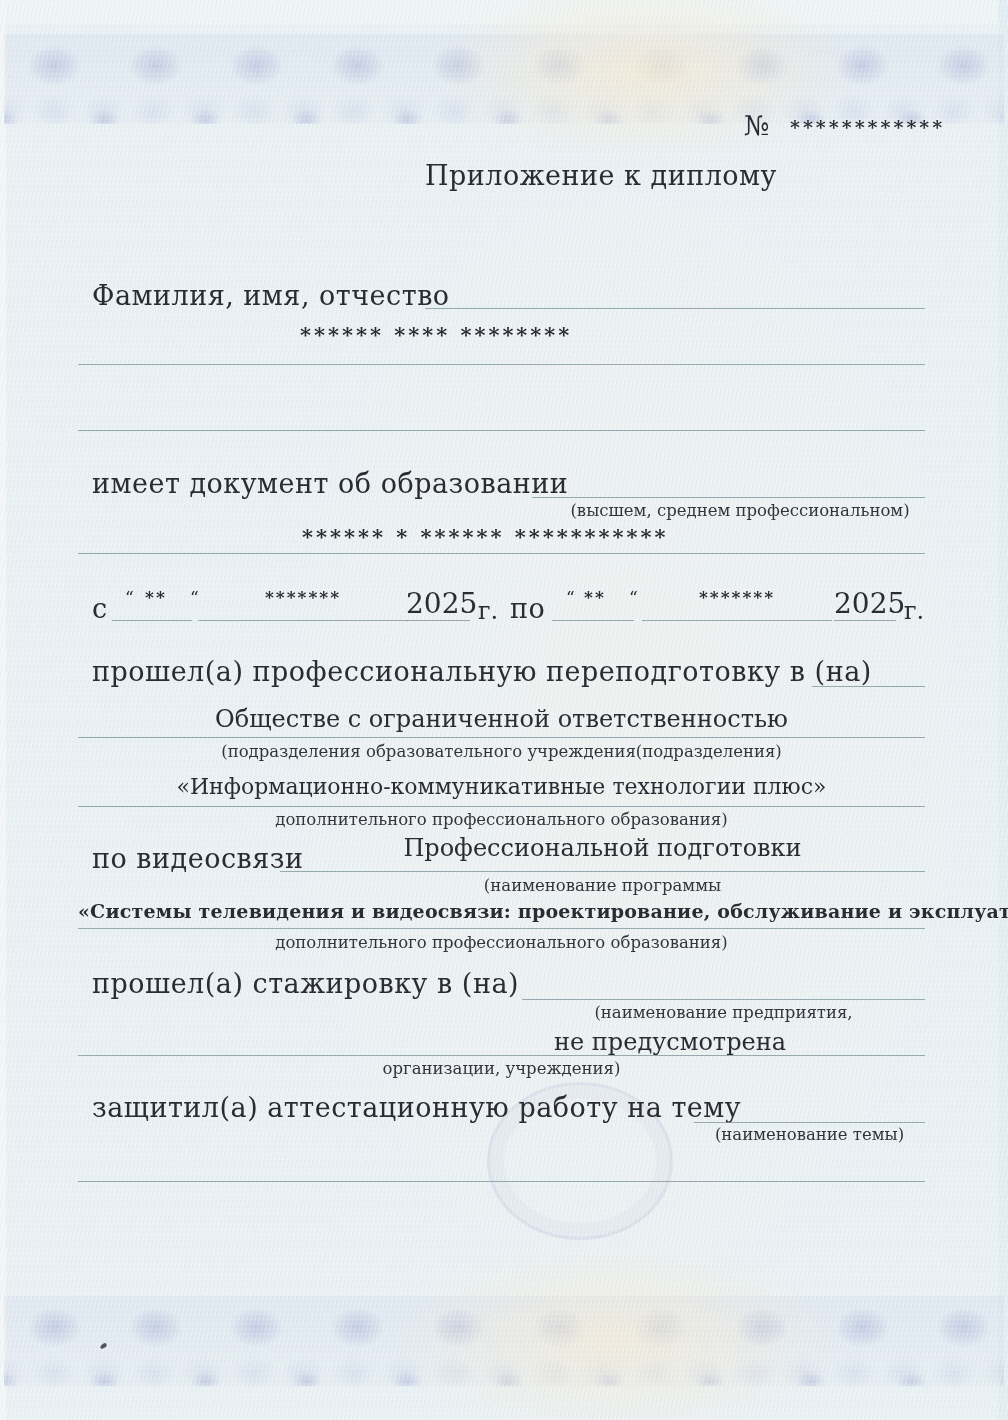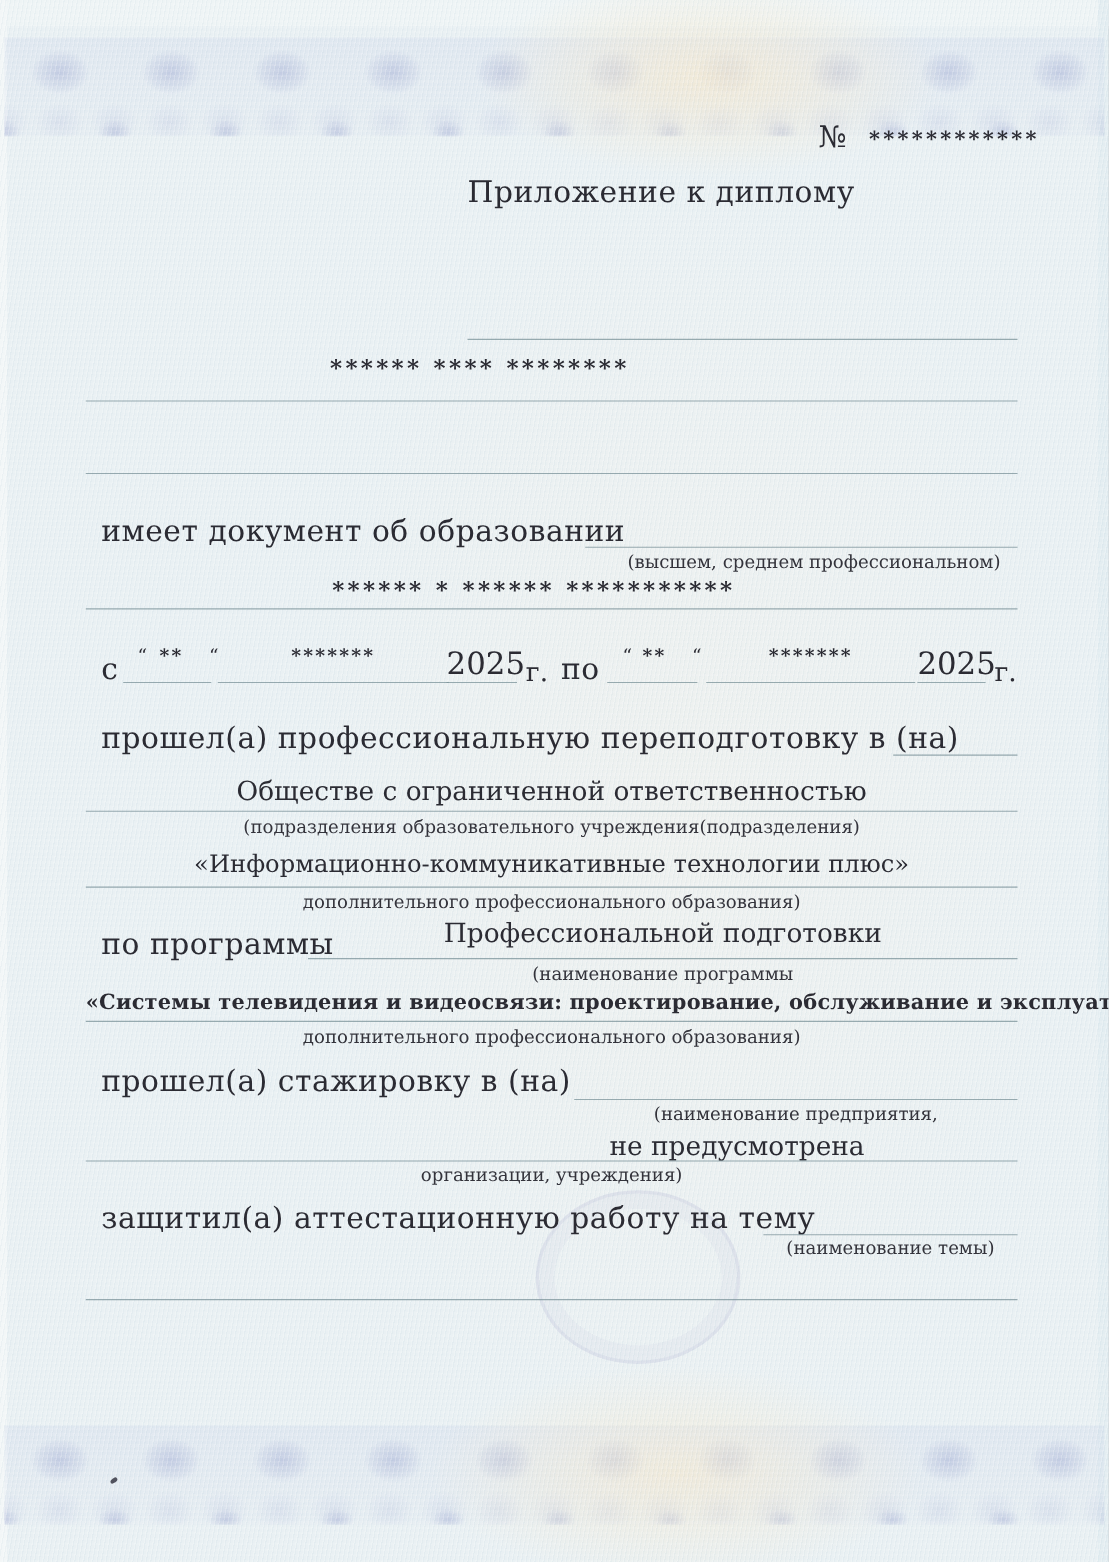--- a/index.html
+++ b/index.html
@@ -82,20 +82,21 @@
   <div class="band band-bottom"></div>
   <div class="glow"></div>
   <div class="texture"></div>
   <div class="seal"></div>
   <div class="speck"></div>
 
   <div class="abs lbl" style="left:425px;top:112px;margin-top:48px;">Приложение  к диплому</div>
   <div class="abs lbl" style="left:744px;top:110px;">№</div>
   <div class="abs ast" style="left:790px;top:116px;font-size:19px;">************</div>
 
+  <div class="abs lbl" style="left:92px;top:280px;">Фамилия, имя, отчество</div>
   <div class="rule" style="left:425px;top:308px;width:500px;"></div>
   <div class="abs ast" style="left:300px;top:322px;">****** **** ********</div>
   <div class="rule" style="left:78px;top:364px;width:847px;"></div>
   <div class="rule" style="left:78px;top:430px;width:847px;"></div>
 
   <div class="abs lbl" style="left:92px;top:468px;">имеет документ об образовании</div>
   <div class="rule" style="left:532px;top:497px;width:393px;"></div>
   <div class="abs hint ctr" style="left:560px;top:501px;width:360px;">(высшем, среднем профессиональном)</div>
   <div class="abs ast" style="left:302px;top:524px;">****** * ****** ***********</div>
   <div class="rule" style="left:78px;top:553px;width:847px;"></div>
@@ -125,21 +126,21 @@
 
   <div class="abs lbl" style="left:92px;top:656px;">прошел(а) профессиональную переподготовку в (на)</div>
   <div class="rule" style="left:812px;top:686px;width:113px;"></div>
   <div class="abs val ctr" style="left:78px;top:705px;width:847px;">Обществе с ограниченной ответственностью</div>
   <div class="rule" style="left:78px;top:737px;width:847px;"></div>
   <div class="abs hint ctr" style="left:78px;top:742px;width:847px;">(подразделения образовательного учреждения(подразделения)</div>
   <div class="abs val-sm ctr" style="left:78px;top:774px;width:847px;">«Информационно-коммуникативные технологии плюс»</div>
   <div class="rule" style="left:78px;top:806px;width:847px;"></div>
   <div class="abs hint ctr" style="left:78px;top:810px;width:847px;">дополнительного профессионального образования)</div>
 
-  <div class="abs lbl" style="left:92px;top:843px;">по программы</div>
+  <div class="abs lbl" style="left:92px;top:843px;">по видеосвязи</div>
   <div class="abs val ctr" style="left:280px;top:834px;width:645px;">Профессиональной подготовки</div>
   <div class="rule" style="left:280px;top:871px;width:645px;"></div>
   <div class="abs hint ctr" style="left:280px;top:876px;width:645px;">(наименование программы</div>
   <div class="abs val-xs ctr" style="left:78px;top:900px;width:847px;">«Системы телевидения и видеосвязи: проектирование, обслуживание и эксплуатация»</div>
   <div class="rule" style="left:78px;top:928px;width:847px;"></div>
   <div class="abs hint ctr" style="left:78px;top:933px;width:847px;">дополнительного профессионального образования)</div>
 
   <div class="abs lbl" style="left:92px;top:968px;text-align:right;">прошел(а) стажировку в (на)</div>
   <div class="rule" style="left:522px;top:999px;width:403px;"></div>
   <div class="abs hint ctr" style="left:522px;top:1003px;width:403px;">(наименование предприятия,</div>

